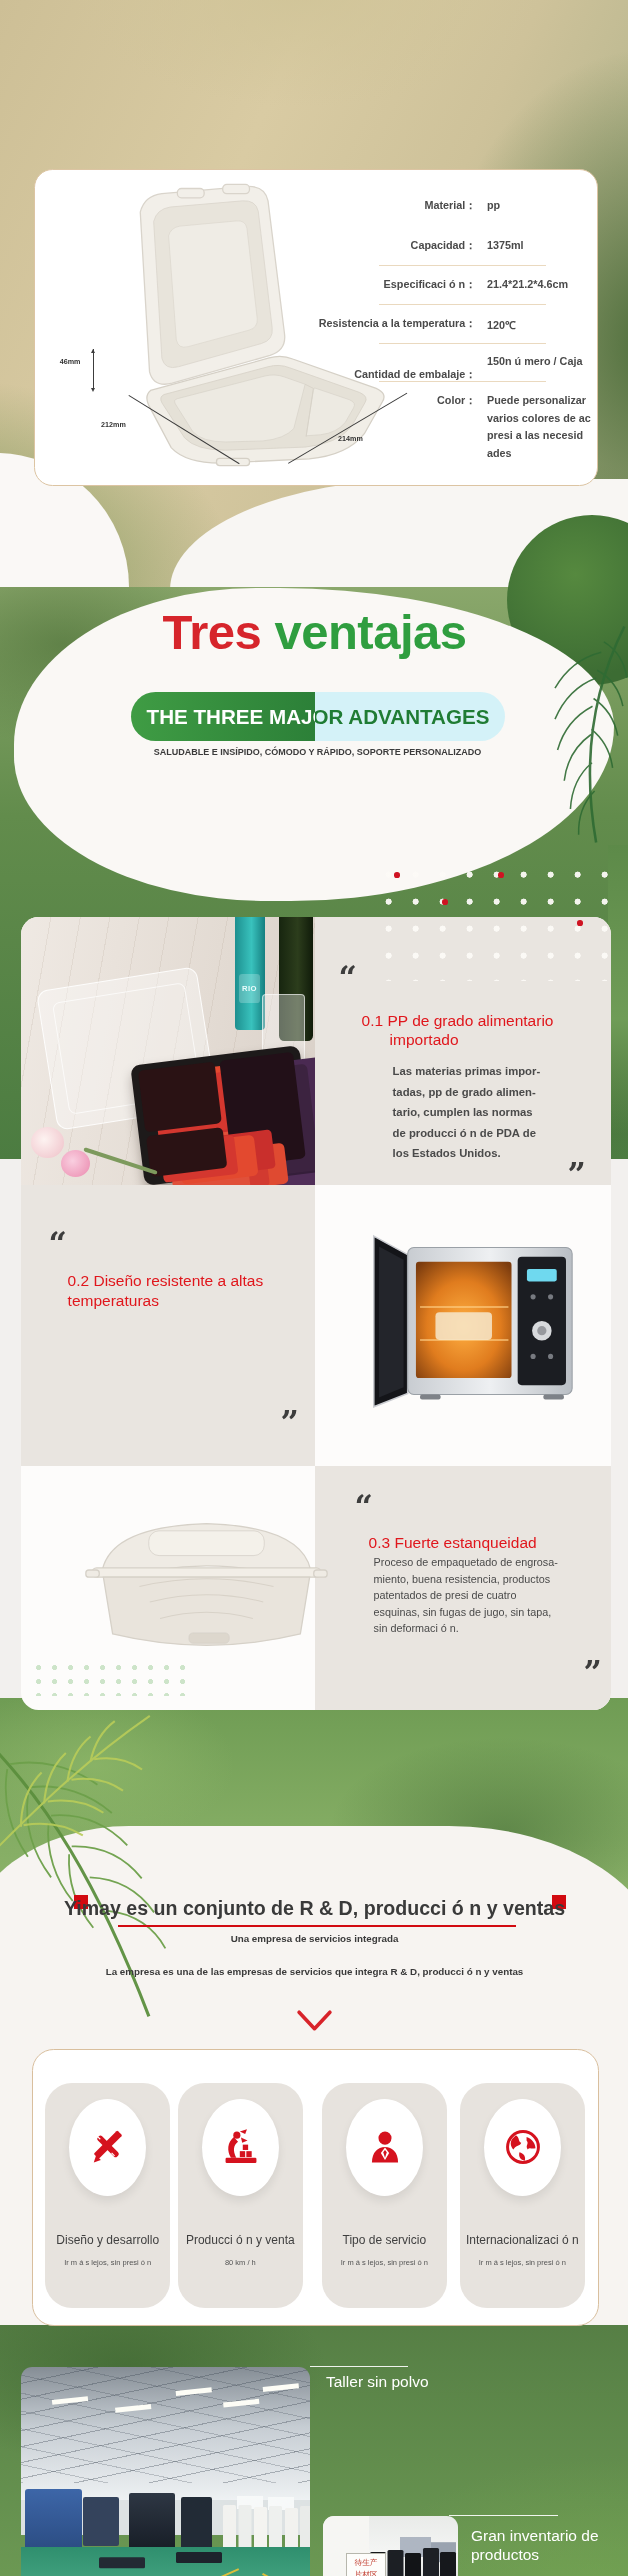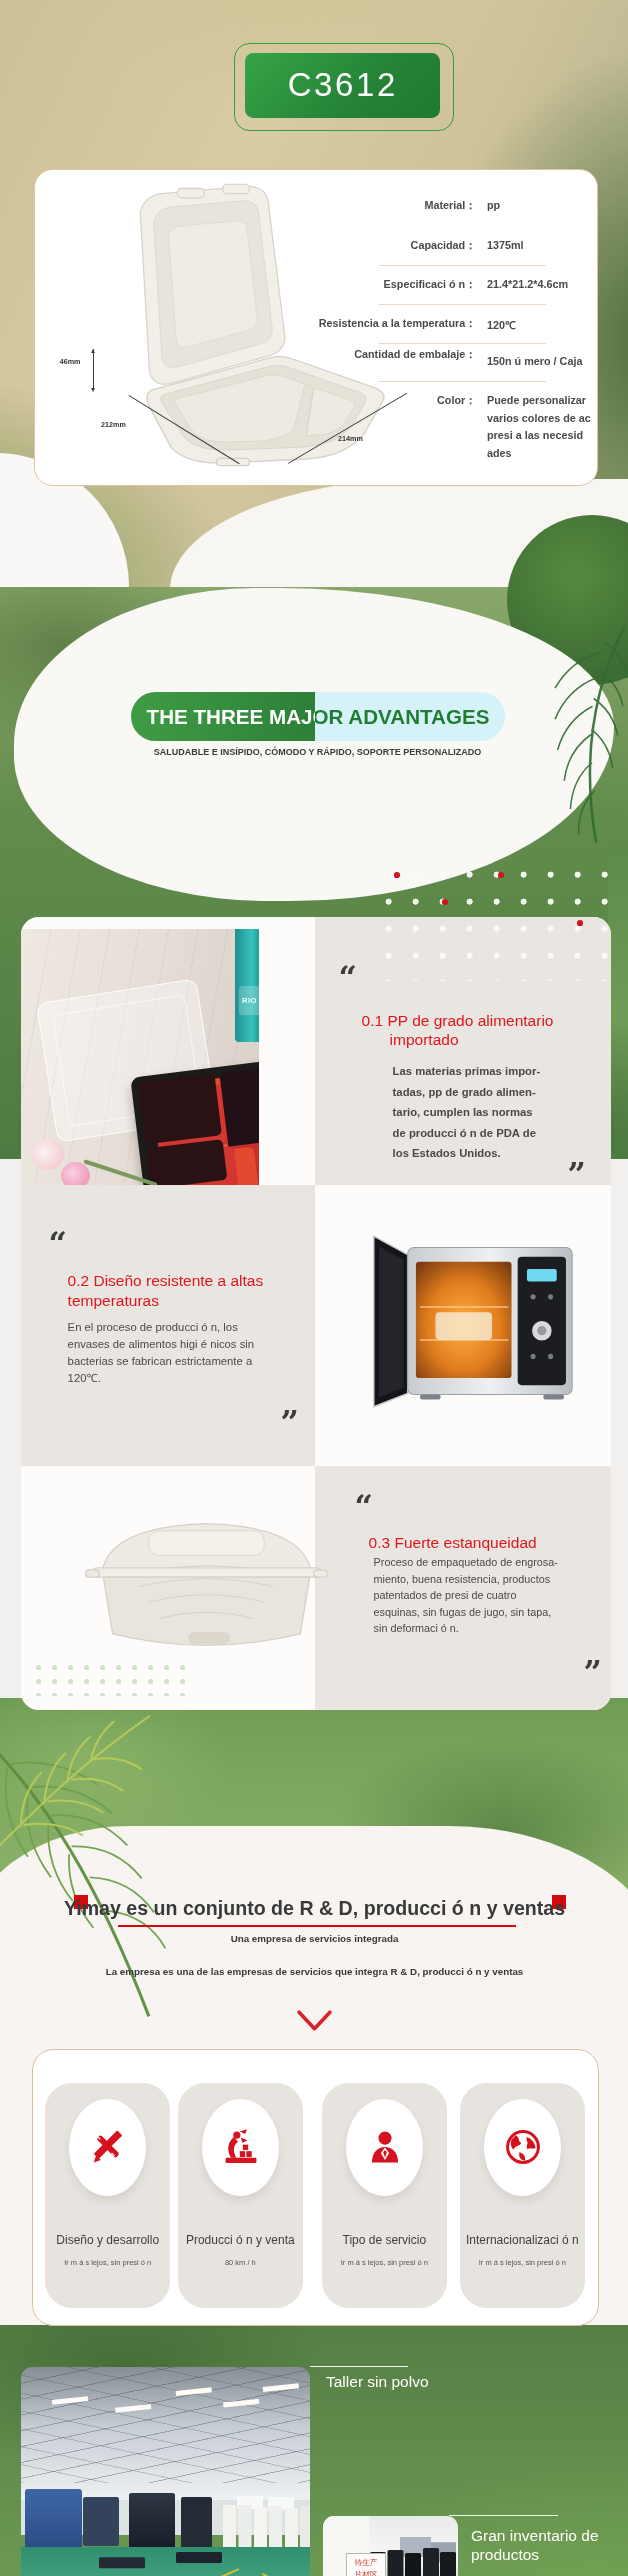--- a/index.html
+++ b/index.html
@@ -161,25 +161,20 @@
         <path d="M105 230 C108 188 122 155 147 132"></path>
       <path d="M150 188 C155 150 170 120 195 100"></path>
         <path d="M195 148 C202 115 218 88 242 70"></path>
       <path d="M65 272 C110 265 148 272 180 292"></path>
         <path d="M112 226 C155 220 190 228 220 248"></path>
       <path d="M158 184 C198 178 230 186 258 205"></path>
         <path d="M202 144 C240 138 270 146 295 164"></path>
     </g>
   </svg>
 
-  <div class="abs" style="left:234px;top:43px;width:218px;height:86px;border:1.5px solid #2f9e3f;border-radius:15.5px;z-index:3;">
-    <div class="abs" style="left:10.3px;top:8.8px;width:195px;height:65px;border-radius:8.2px;background:linear-gradient(135deg,#37a448 0%,#258336 60%,#1e7a2f 100%);display:flex;align-items:center;justify-content:center;">
-      <span style="color:#fff;font-size:33px;font-weight:400;letter-spacing:2.6px;">C3612</span>
-    </div>
-  </div>
 
   <div class="abs spec-card">
 
     <svg class="abs" style="left:28px;top:10.3px;" width="340" height="289" viewBox="0 0 660 560">
       <g stroke="#d9d4cb" stroke-width="2.5">
         <path d="M150 62 Q158 30 192 26 L356 12 Q392 10 398 40 L430 298 Q434 330 402 340 L212 394 Q176 403 168 372 Z" fill="#f2efe9"></path>
         <path d="M176 80 Q182 56 208 52 L348 40 Q374 38 379 60 L406 286 Q409 310 385 317 L224 362 Q198 369 192 346 Z" fill="#e8e4db" stroke-width="1.5"></path>
         <path d="M205 108 Q209 92 227 89 L336 79 Q354 77 357 93 L377 268 Q379 286 361 291 L243 323 Q224 328 220 310 Z" fill="#efece5" stroke-width="1.2"></path>
         <rect x="222" y="16" width="52" height="18" rx="8" fill="#f2efe9"></rect>
         <rect x="310" y="8" width="52" height="18" rx="8" fill="#f2efe9"></rect>
@@ -208,46 +203,50 @@
     <div class="abs spec-value" style="top:29px;">pp</div>
     <div class="abs spec-label" style="top:69px;">Capacidad：</div>
     <div class="abs spec-value" style="top:69px;">1375ml</div>
     <div class="abs spec-div" style="top:95px;"></div>
     <div class="abs spec-label" style="top:108px;">Especificaci ó n：</div>
     <div class="abs spec-value" style="top:108px;">21.4*21.2*4.6cm</div>
     <div class="abs spec-div" style="top:134px;"></div>
     <div class="abs spec-label" style="top:147px;">Resistencia a la temperatura：</div>
     <div class="abs spec-value" style="top:147px;">120℃</div>
     <div class="abs spec-div" style="top:173px;"></div>
-    <div class="abs spec-label" style="top:178px;">Cantidad de embalaje：</div>
+    <div class="abs spec-label" style="top:198px;">Cantidad de embalaje：</div>
     <div class="abs spec-value" style="top:185px;">150n ú mero / Caja</div>
     <div class="abs spec-div" style="top:211px;"></div>
     <div class="abs spec-label" style="top:224px;">Color：</div>
     <div class="abs spec-value" style="top:224px;">Puede personalizar</div>
     <div class="abs spec-value" style="top:242px;">varios colores de ac</div>
     <div class="abs spec-value" style="top:259px;">presi a las necesid</div>
     <div class="abs spec-value" style="top:277px;">ades</div>
   </div>
 
+  <div class="abs tres-title">
+    <span style="color:#d6252b;">Tres</span>
+    <span style="color:#2f9e3f;">ventajas</span>
+  </div>
   <div class="abs banner">
     <div class="banner-text" style="color:#fff;">THE THREE MAJOR ADVANTAGES</div>
     <div class="banner-text" style="color:#1e7c35;clip-path:inset(0 0 0 184px);">THE THREE MAJOR ADVANTAGES</div>
   </div>
   <div class="abs banner-sub">SALUDABLE E INSÍPIDO, CÓMODO Y RÁPIDO, SOPORTE PERSONALIZADO</div>
 
   <div class="abs dots-white"></div>
   <div class="abs dot-red" style="left:394px;top:872px;"></div>
   <div class="abs dot-red" style="left:498px;top:872px;"></div>
   <div class="abs dot-red" style="left:442px;top:899px;"></div>
   <div class="abs dot-red" style="left:577px;top:920px;"></div>
 
   <div class="abs adv-card">
 
     <div class="cell-beige" style="left:294px;top:0;width:296px;height:268px;"></div>
-    <div class="abs" style="left:0;top:12px;width:238px;height:268px;overflow:hidden;
+    <div class="abs" style="left:0;top:0;width:294px;height:268px;overflow:hidden;
          background:linear-gradient(100deg,#efe9e3 0%,#e3dbd3 60%,#d9d0c8 100%);">
       <div class="abs" style="left:0;top:0;width:100%;height:100%;background:repeating-linear-gradient(100deg, rgba(150,130,110,.12) 0 1px, transparent 1px 29px);"></div>
       <div class="abs" style="left:258px;top:-5.2px;width:34px;height:129px;background:linear-gradient(90deg,#17250f,#2c3d1c 55%,#101b0a);border-radius:5.2px;"></div>
       <div class="abs" style="left:214px;top:-5.2px;width:30px;height:118px;background:linear-gradient(90deg,#1d8f8f,#39c2bd 55%,#157f80);border-radius:5.2px 5.2px 4.1px 4.1px;">
         <div style="position:absolute;left:4.1px;top:62px;width:21.6px;height:29px;background:rgba(235,250,250,.25);border-radius:3.1px;color:#eafcfc;font-size:7.7px;font-weight:700;text-align:center;line-height:29px;letter-spacing:0.5px;">RIO</div>
       </div>
       <div class="abs" style="left:241px;top:77px;width:41px;height:82px;background:rgba(255,255,255,.35);border:1px solid rgba(255,255,255,.6);border-radius:4.1px 4.1px 12.4px 12.4px;"></div>
       <div class="abs" style="left:25px;top:61px;width:160px;height:139px;transform:rotate(-9deg);background:rgba(255,255,255,.38);border:1.5px solid rgba(255,255,255,.85);border-radius:11.3px;">
         <div style="position:absolute;inset:13.4px;border:1px solid rgba(255,255,255,.7);border-radius:7.2px;"></div>
       </div>
@@ -272,26 +271,20 @@
       <div>tario, cumplen las normas</div>
       <div>de producci ó n de PDA de</div>
       <div>los Estados Unidos.</div>
     </div>
     <div class="abs quote" style="left:547px;top:248px;">”</div>
 
     <div class="cell-beige" style="left:0;top:268px;width:294px;height:281px;"></div>
     <div class="abs quote" style="left:28px;top:318px;">“</div>
     <div class="abs red-title" style="left:47px;top:354px;">0.2 Diseño resistente a altas</div>
     <div class="abs red-title" style="left:47px;top:374px;">temperaturas</div>
-    <div class="abs adv-body" style="left:47px;top:405px;">
-      <div style="height:17px;">En el proceso de producci ó n, los</div>
-      <div style="height:17px;">envases de alimentos higi é nicos sin</div>
-      <div style="height:17px;">bacterias se fabrican estrictamente a</div>
-      <div style="height:17px;">120℃.</div>
-    </div>
     <div class="abs quote" style="left:260px;top:496px;">”</div>
     <svg class="abs" style="left:337px;top:313px;" width="232" height="185" viewBox="0 0 450 360">
       <defs>
         <linearGradient id="mwB" x1="0" y1="0" x2="1" y2="0">
           <stop offset="0" stop-color="#c8ccd1"></stop>
             <stop offset=".5" stop-color="#eef0f2"></stop>
             <stop offset="1" stop-color="#b9bec4"></stop>
         </linearGradient>
         <radialGradient id="mwG" cx=".5" cy=".55" r=".7">
           <stop offset="0" stop-color="#ffb043"></stop>

